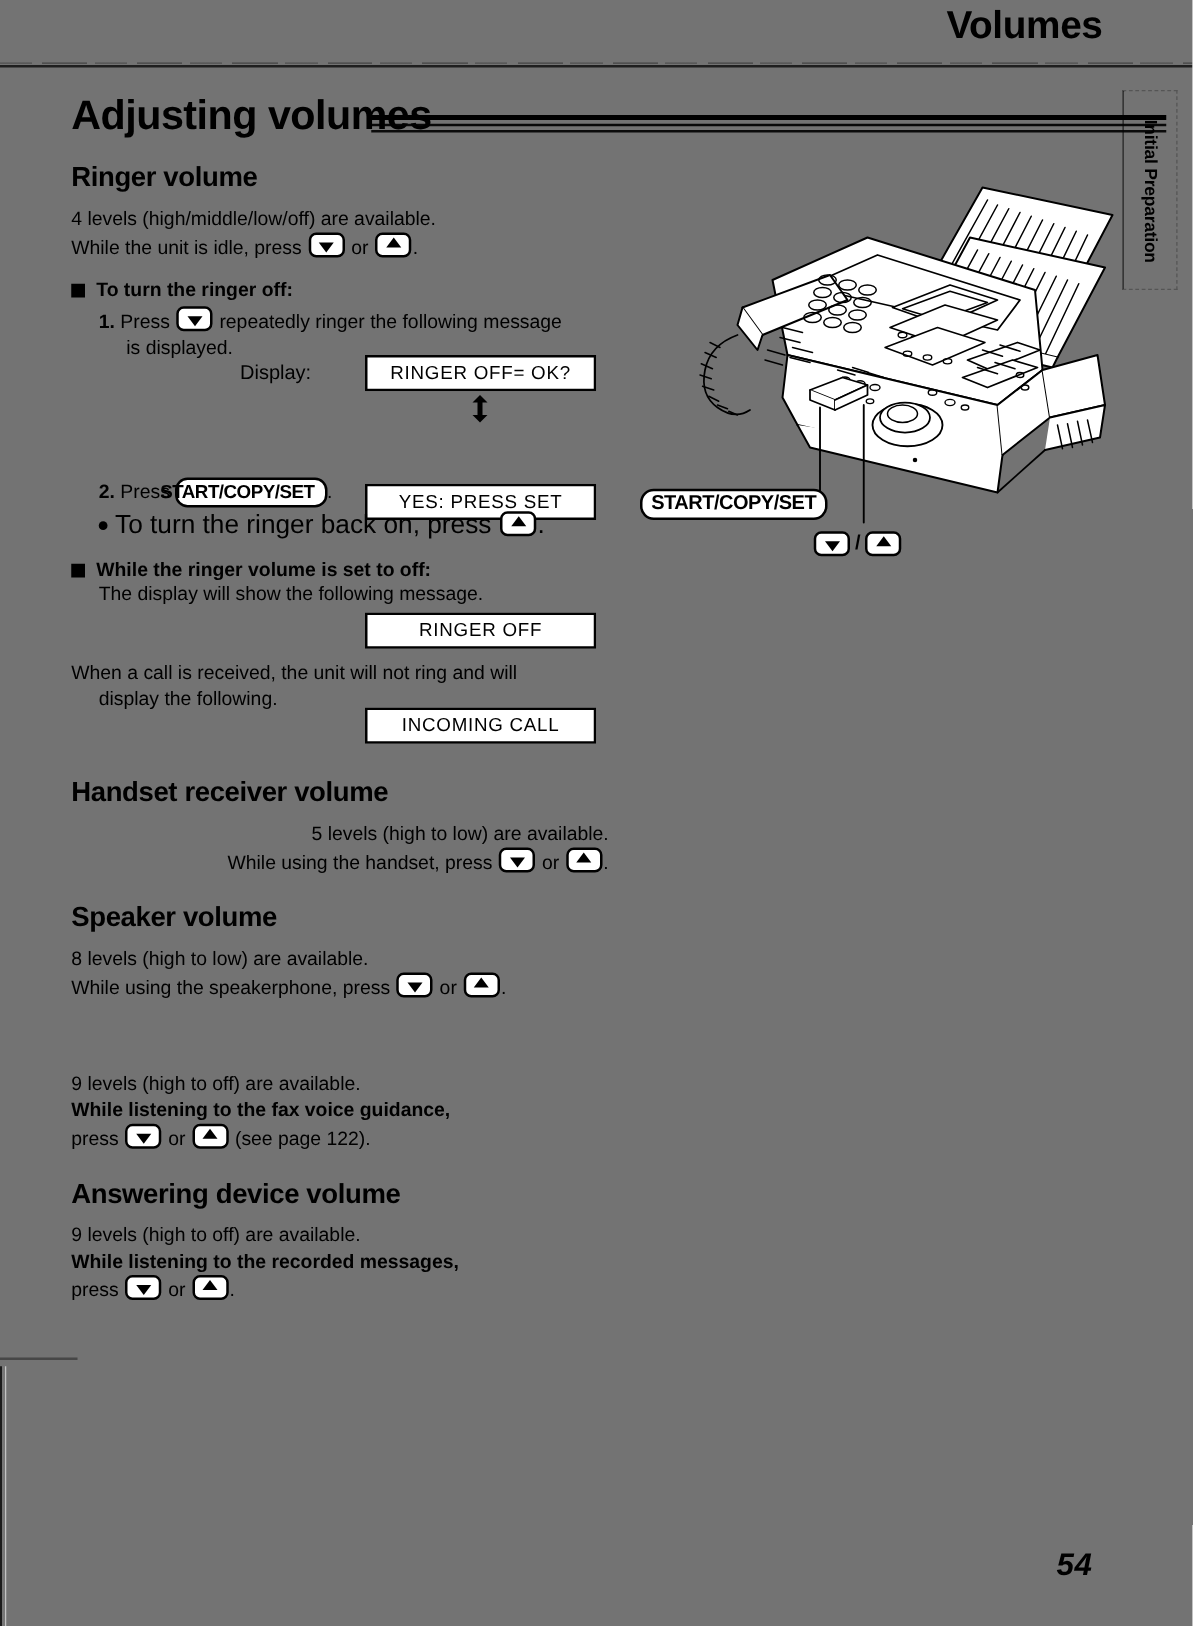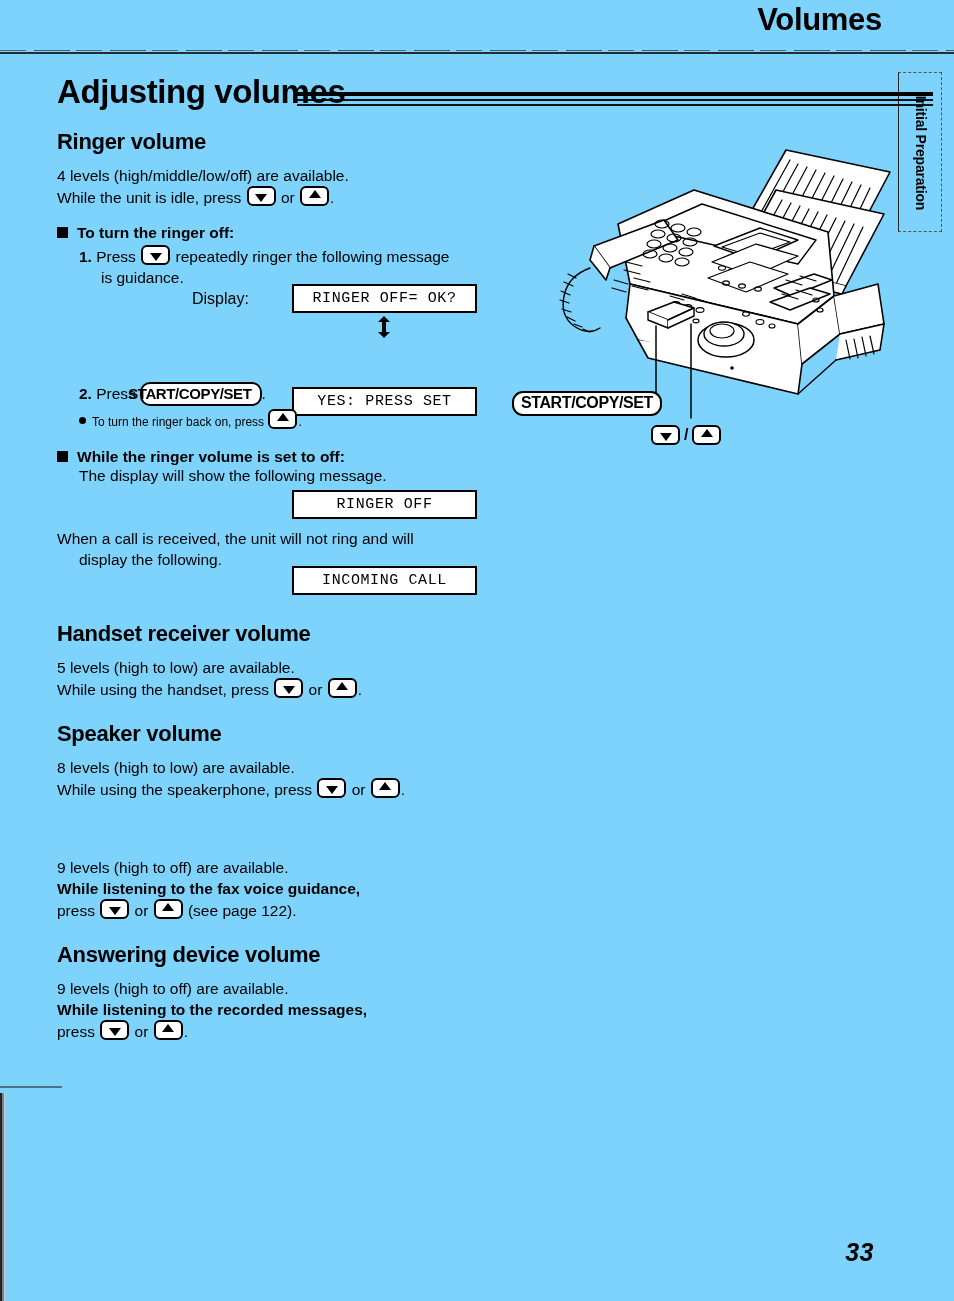--- a/index.html
+++ b/index.html
@@ -10,21 +10,21 @@
   }
   body {
     font-family: "Liberation Sans", sans-serif;
     color: #000;
   }
   #page {
     position: relative;
     width: 954px;
     height: 1301px;
     overflow: hidden;
-    background: #7dd3fc;
+    background: #737373;
   }
 
   
   .running-head {
     position: absolute;
     top: 4px;
     right: 72px;
     font-size: 31px;
     font-weight: bold;
     letter-spacing: -0.3px;
@@ -169,21 +169,21 @@
   }
   .numitem {
     font-size: 15.5px;
     line-height: 21px;
     margin: 0;
     padding-left: 22px;
     text-indent: -22px;
   }
   .numitem b { font-weight: bold; }
   .dotitem {
-    font-size: 12px;
+    font-size: 21px;
     line-height: 21px;
     margin: 0;
     padding-left: 16px;
     text-indent: -16px;
   }
   .dot {
     display: inline-block;
     width: 7px; height: 7px;
     border-radius: 50%;
     background: #000;
@@ -233,21 +233,21 @@
   
   .lcd {
     position: absolute;
     width: 185px;
     height: 29px;
     border: 2px solid #000;
     box-sizing: border-box;
     display: flex;
     align-items: center;
     justify-content: center;
-    font-family: Liberation Mono, monospace;
+    font-family: Liberation Sans, sans-serif;
     font-size: 15px;
     letter-spacing: 0.6px;
     background: #fff;
   }
   .lcd-label {
     position: absolute;
     font-size: 16px;
     line-height: 29px;
   }
   .updown-arrow {
@@ -347,21 +347,21 @@
     </p>
   </div>
 
   <div class="col" style="top:245px; left:79px; width:412px;">
     <p class="numitem">
       <b>1.</b>
       <span>Press</span>
       <span class="key down"></span>
       <span>repeatedly ringer the following message</span>
     </p>
-    <p class="numitem" style="padding-left:22px; text-indent:0;">is guidance.</p>
+    <p class="numitem" style="padding-left:22px; text-indent:0;">is displayed.</p>
   </div>
 
   <div class="lcd-label" style="left:192px; top:284px;">Display:</div>
 
   <div class="lcd" style="left:292px; top:284px;">RINGER OFF= OK?</div>
 
   <div class="updown-arrow" style="left:377px; top:316px;">
     <span class="tipu"></span>
       <span class="stem"></span>
       <span class="tipd"></span>
@@ -400,21 +400,21 @@
   <div class="col" style="top:528px; width:420px;">
     <p class="body">When a call is received, the unit will not ring and will</p>
     <p class="body" style="padding-left:22px;">display the following.</p>
   </div>
 
   <div class="lcd" style="left:292px; top:566px;">INCOMING CALL</div>
 
   <div class="col" style="top:622px;">
     <h2 class="sec">Handset receiver volume</h2>
   </div>
-  <div class="col" style="top:657px;">
+  <div class="col" style="top:657px;text-align:right;">
     <p class="body">5 levels (high to low) are available.</p>
     <p class="body">
       <span class="lead">While using the handset,</span>
       <span>press</span>
       <span class="key down"></span>
       <span>or</span>
       <span class="key up"></span><span>.</span>
     </p>
   </div>
 
@@ -584,15 +584,15 @@
 
   <div style="position:absolute; left:650px; top:425px; display:flex; align-items:center; gap:3px;">
     <span class="key down"></span>
     <span style="font-size:16px; font-weight:bold;">/</span>
     <span class="key up"></span>
   </div>
 
   <div class="edge-artifact2"></div>
   <div class="edge-artifact"></div>
 
-  <div class="folio">33</div>
+  <div class="folio">54</div>
 
 </div>
 
 </body></html>

